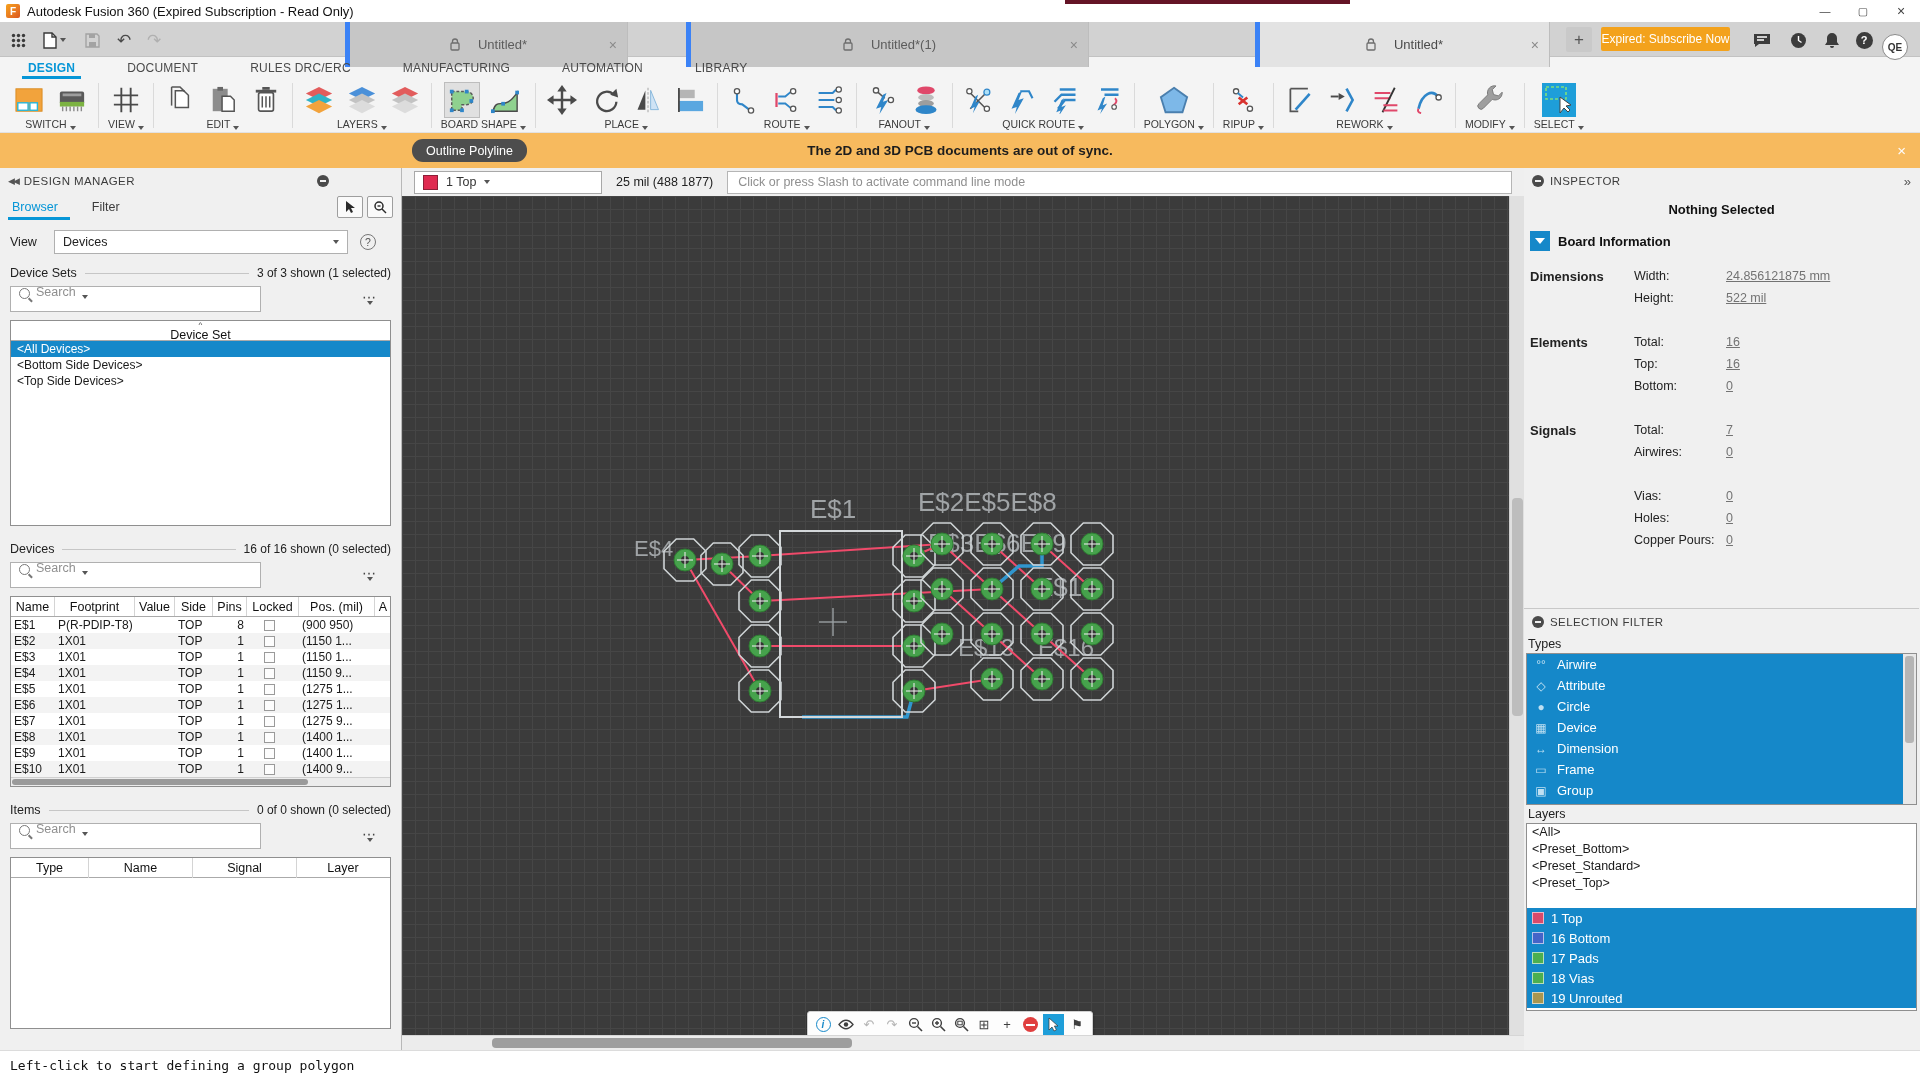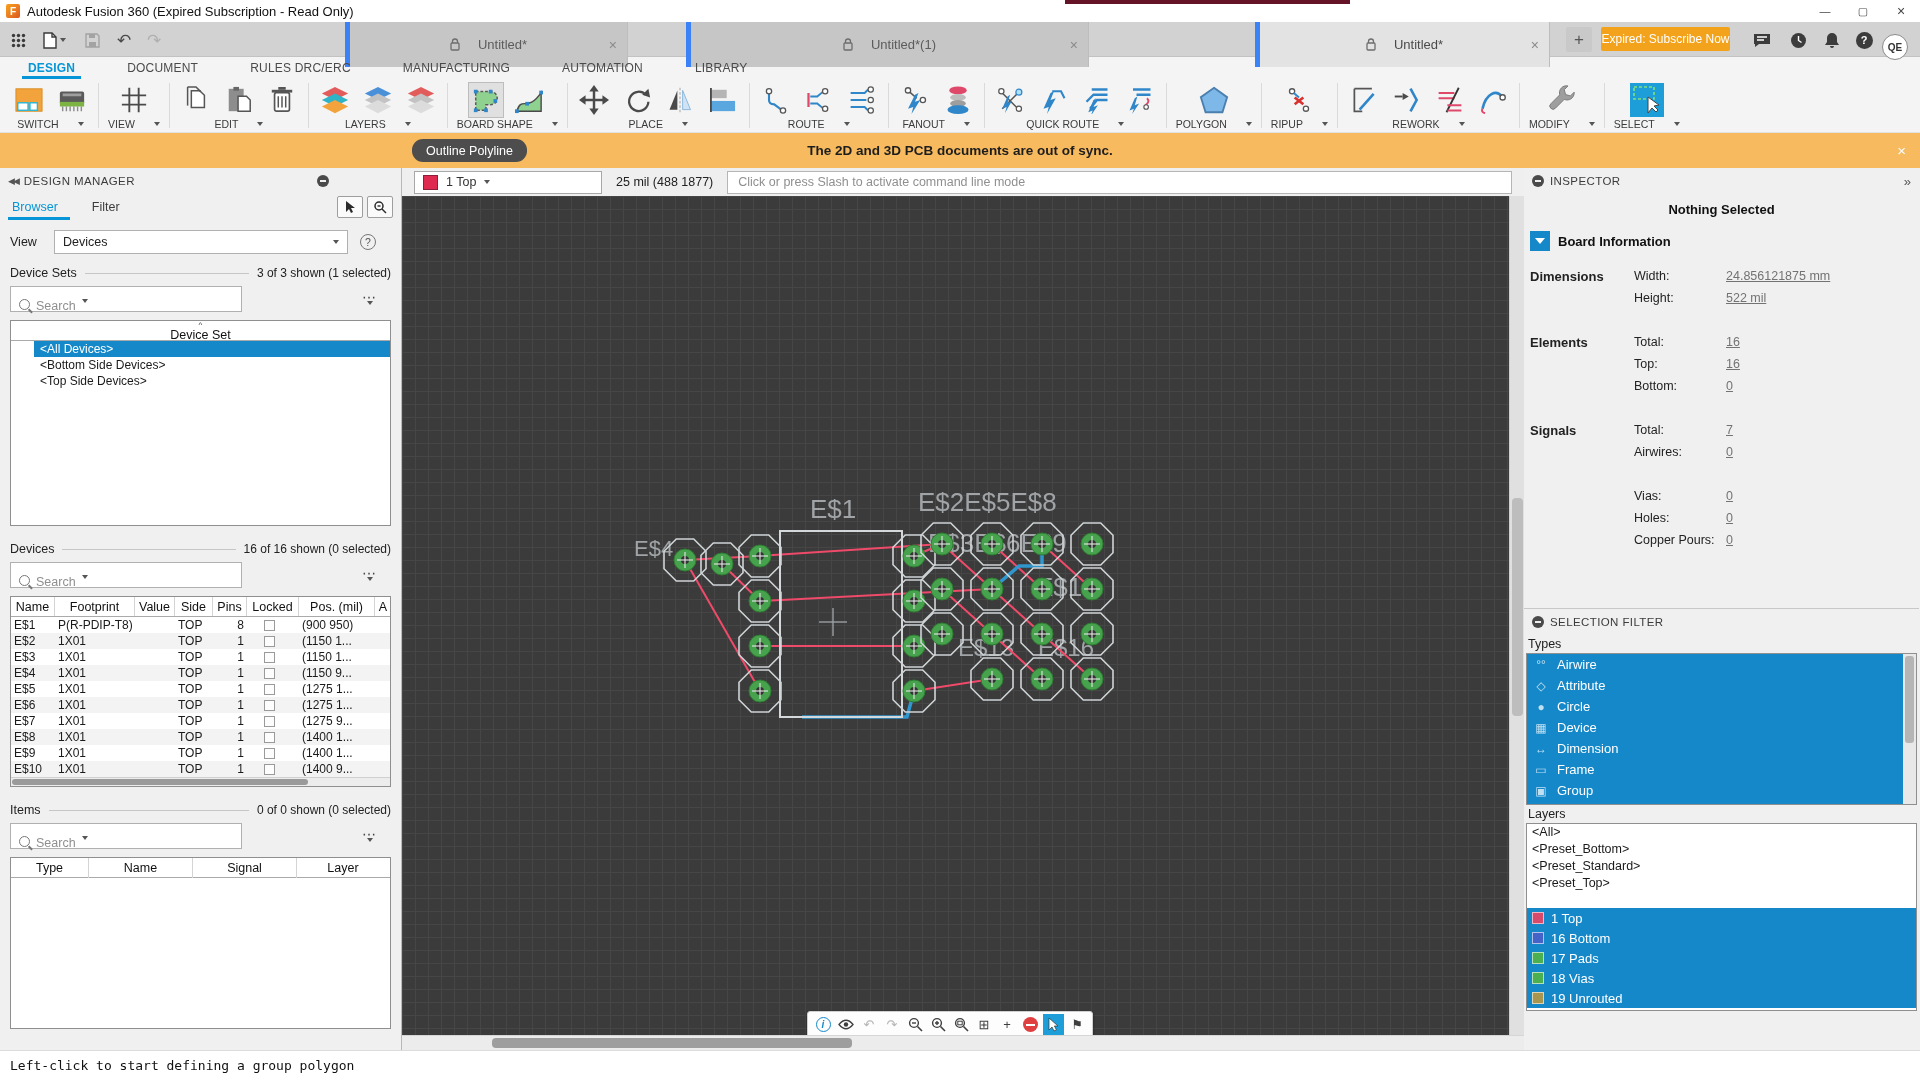--- a/index.html
+++ b/index.html
@@ -31,21 +31,21 @@
   
   .ribbontabs { height:22px; background:#f4f4f4; display:flex; align-items:center; padding-left:28px; gap:52px; }
   .rmenu { font-size:12px; color:#4a4a4a; letter-spacing:.2px; position:relative; height:22px; display:flex; align-items:center; }
   .rmenu.active { color:#0696d7; font-weight:bold; }
   .rmenu.active::after { content:""; position:absolute; left:-6px; right:-6px; bottom:0; height:3px; background:#0696d7; }
 
   
   .toolbar { height:54px; background:#f4f4f4; display:flex; align-items:stretch; border-bottom:1px solid #e2e2e2; padding-left:4px; }
   .tgroup { display:flex; flex-direction:column; align-items:center; padding:2px 8px 0; }
   .ticons { height:37px; display:flex; align-items:center; gap:9px; }
-  .tlabel { font-size:10.5px; color:#3a3a3a; display:flex; align-items:center; gap:19px; white-space:nowrap; }
+  .tlabel { font-size:10.5px; color:#3a3a3a; display:flex; align-items:flex-end; gap:3px; white-space:nowrap; }
   .caret { width:0; height:0; border-left:3.5px solid transparent; border-right:3.5px solid transparent; border-top:4px solid #555; display:inline-block; }
   .tsep { width:1px; background:#dadada; margin:4px 1px; }
   .ticon { width:34px; height:34px; display:flex; align-items:center; justify-content:center; }
   .ticon.pressed { background:#e0e0e0; outline:1px solid #bdbdbd; }
   .ticon.bluetile { background:#1e9ed9; }
 
   
   .notice { height:35px; background:#f7ba5e; position:relative; display:flex; align-items:center; justify-content:center; }
   .notice-msg { font-size:13.5px; font-weight:bold; color:#1d1d1d; }
   .notice-badge { position:absolute; left:412px; top:6px; height:23px; padding:0 14px; background:#4d4d4d; border-radius:11px; color:#fff; font-size:12.5px; display:flex; align-items:center; }
@@ -71,33 +71,33 @@
   .view-label { font-size:12.5px; color:#222; width:32px; }
   .dropdown { background:#fff; border:1px solid #b0b0b0; height:24px; display:flex; align-items:center; padding:0 8px; font-size:12.5px; color:#222; position:relative; }
   .dropdown .dd-caret { position:absolute; right:8px; }
   .view-dd { width:294px; }
   .qmark { width:16px; height:16px; border-radius:50%; border:1px solid #777; color:#555; font-size:10.5px; display:flex; align-items:center; justify-content:center; }
   .sect-row { display:flex; align-items:center; margin:12px 10px 0; gap:8px; }
   .sect-label { font-size:12.5px; color:#222; white-space:nowrap; }
   .sect-line { flex:1; border-top:1px solid #c6c6c6; }
   .sect-count { font-size:12px; color:#222; white-space:nowrap; }
   .search-row { display:flex; align-items:center; margin:6px 10px 0; }
-  .search-box { width:232px; height:24px; background:#fff; border:1px solid #b0b0b0; display:flex; align-items:flex-start; padding:12px 8px; gap:6px; position:relative; }
+  .search-box { width:251px; height:24px; background:#fff; border:1px solid #b0b0b0; display:flex; align-items:flex-end; padding:12px 8px; gap:6px; position:relative; }
   .search-ph { color:#8f8f8f; font-size:12.5px; }
   .mag { width:11px; height:11px; border:1.6px solid #777; border-radius:50%; position:relative; }
   .mag::after { content:""; position:absolute; width:5px; height:1.6px; background:#777; transform:rotate(45deg); left:8px; top:10px; }
   .more-btn { margin-left:auto; margin-right:14px; display:flex; flex-direction:column; align-items:center; line-height:8px; color:#444; }
   .more-dots { font-size:14px; letter-spacing:1px; }
 
   .ltable { margin:8px 10px 0; border:1px solid #8f8f8f; background:#fff; }
   .ltable-head { border-bottom:1px solid #aaa; background:#fff; }
   .ds-table { height:206px; }
   .ds-head { height:20px; text-align:center; font-size:12.5px; color:#111; line-height:14px; }
   .sortmark { display:block; height:7px; font-size:8px; color:#333; line-height:7px; }
-  .lrow { height:16px; line-height:16px; font-size:12px; color:#1a1a1a; padding-left:6px; white-space:nowrap; overflow:hidden;margin-left:23px; }
+  .lrow { height:16px; line-height:16px; font-size:12px; color:#1a1a1a; padding-left:6px; white-space:nowrap; overflow:hidden; }
   .lrow.sel { background:#1588c9; color:#fff; }
   .dgrid { display:grid; grid-template-columns:44px 80px 40px 38px 34px 52px 76px 16px; }
   .dgrid > div { padding:0 3px; overflow:hidden; white-space:nowrap; }
   .dg-head { height:20px; line-height:20px; font-size:12.5px; color:#111; }
   .dg-head > div { border-right:1px solid #d4d4d4; text-align:center; }
   .dg-head > div:last-child { border-right:none; }
   .drow { height:16px; line-height:16px; font-size:12px; color:#1a1a1a; }
   .drow:nth-child(even) { background:#f3f3f3; }
   .drow .num { text-align:right; }
   .checkbox { width:11px; height:11px; border:1px solid #9a9a9a; background:#fdfdfd; display:inline-block; vertical-align:middle; margin-left:14px; }

